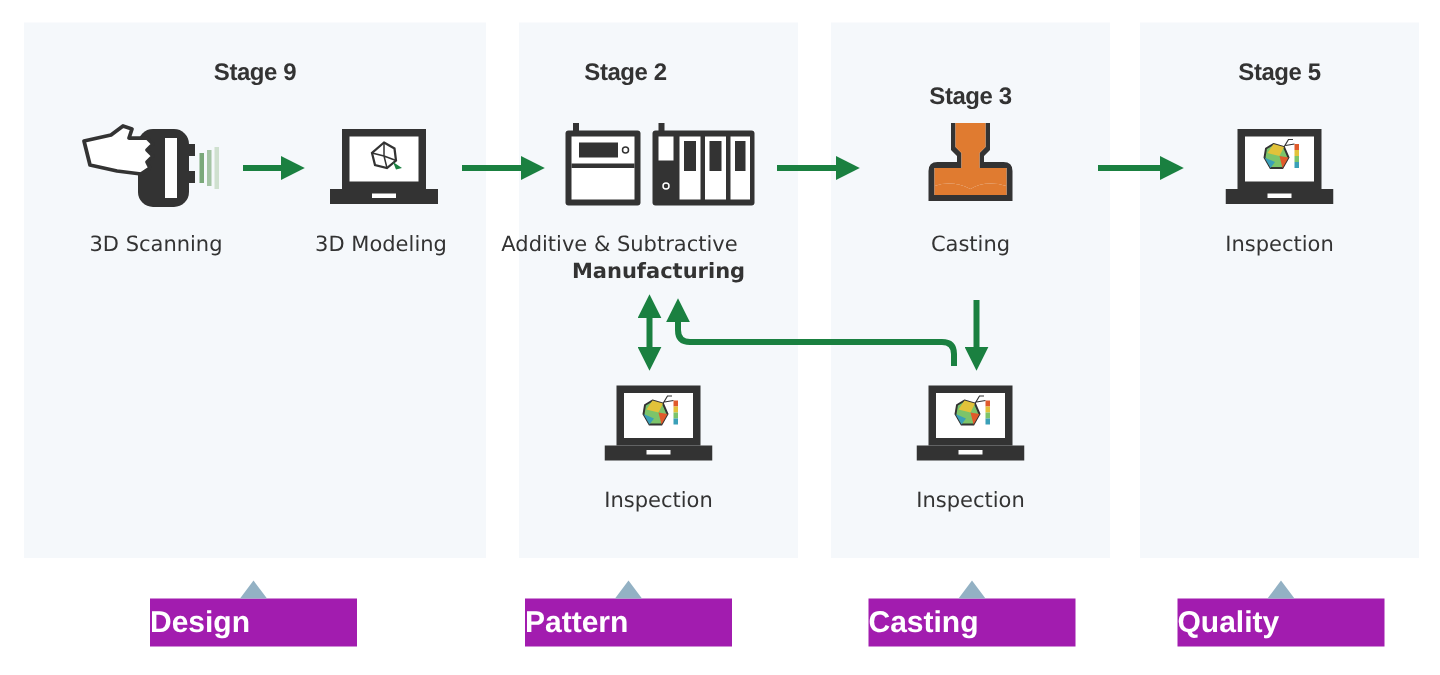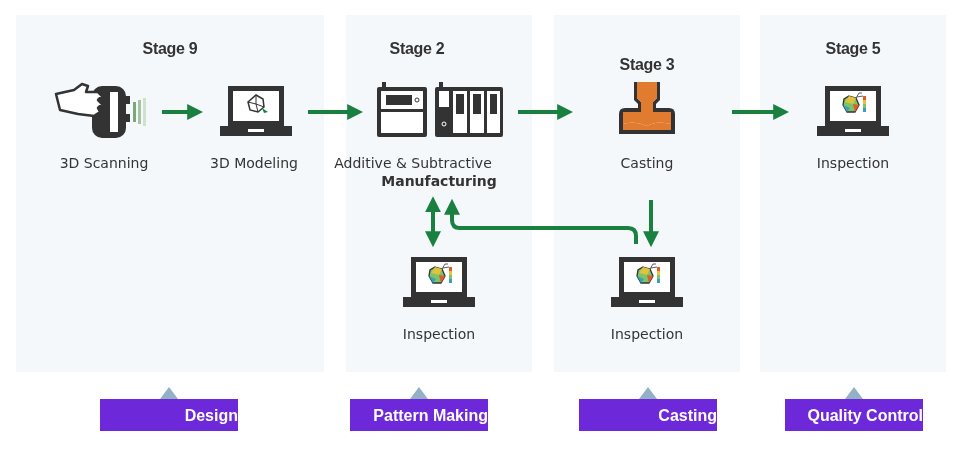--- a/index.html
+++ b/index.html
@@ -1,21 +1,21 @@
 <!DOCTYPE html>
 <html><head>
 <meta charset="utf-8">
 <style>
   html,body{margin:0;padding:0;background:#ffffff;}
   body{width:960px;height:450px;position:relative;overflow:hidden;font-family:"DejaVu Sans",sans-serif;color:#333;}
   .panel{position:absolute;top:15px;height:357px;background:#f5f8fb;}
   .stage-title{position:absolute;top:40px;width:200px;margin-left:-100px;text-align:center;font-family:"Liberation Sans",sans-serif;font-weight:bold;font-size:16px;color:#333;letter-spacing:-0.3px;}
   .label{position:absolute;width:220px;margin-left:-110px;text-align:center;font-size:14px;color:#333;line-height:18px;}
   .icon{position:absolute;}
-  .tag{position:absolute;top:399px;height:32px;width:138px;background:#6d28d9;color:#fff;font-family:"Liberation Sans",sans-serif;font-weight:bold;font-size:16px;line-height:33px;text-align:right;}
+  .tag{position:absolute;top:399px;height:32px;width:138px;background:#a21caf;color:#fff;font-family:"Liberation Sans",sans-serif;font-weight:bold;font-size:20px;line-height:33px;text-align:left;}
   .tag::before{content:"";position:absolute;left:50%;top:-12px;margin-left:-9px;border-left:9px solid transparent;border-right:9px solid transparent;border-bottom:12px solid #93b1c4;}
   svg.arrows{position:absolute;left:0;top:0;}
 </style>
 </head>
 <body>
 
 <div class="panel" style="left:16px;width:308px;"></div>
 <div class="panel" style="left:346px;width:186px;"></div>
 <div class="panel" style="left:554px;width:186px;"></div>
 <div class="panel" style="left:760px;width:186px;"></div>

